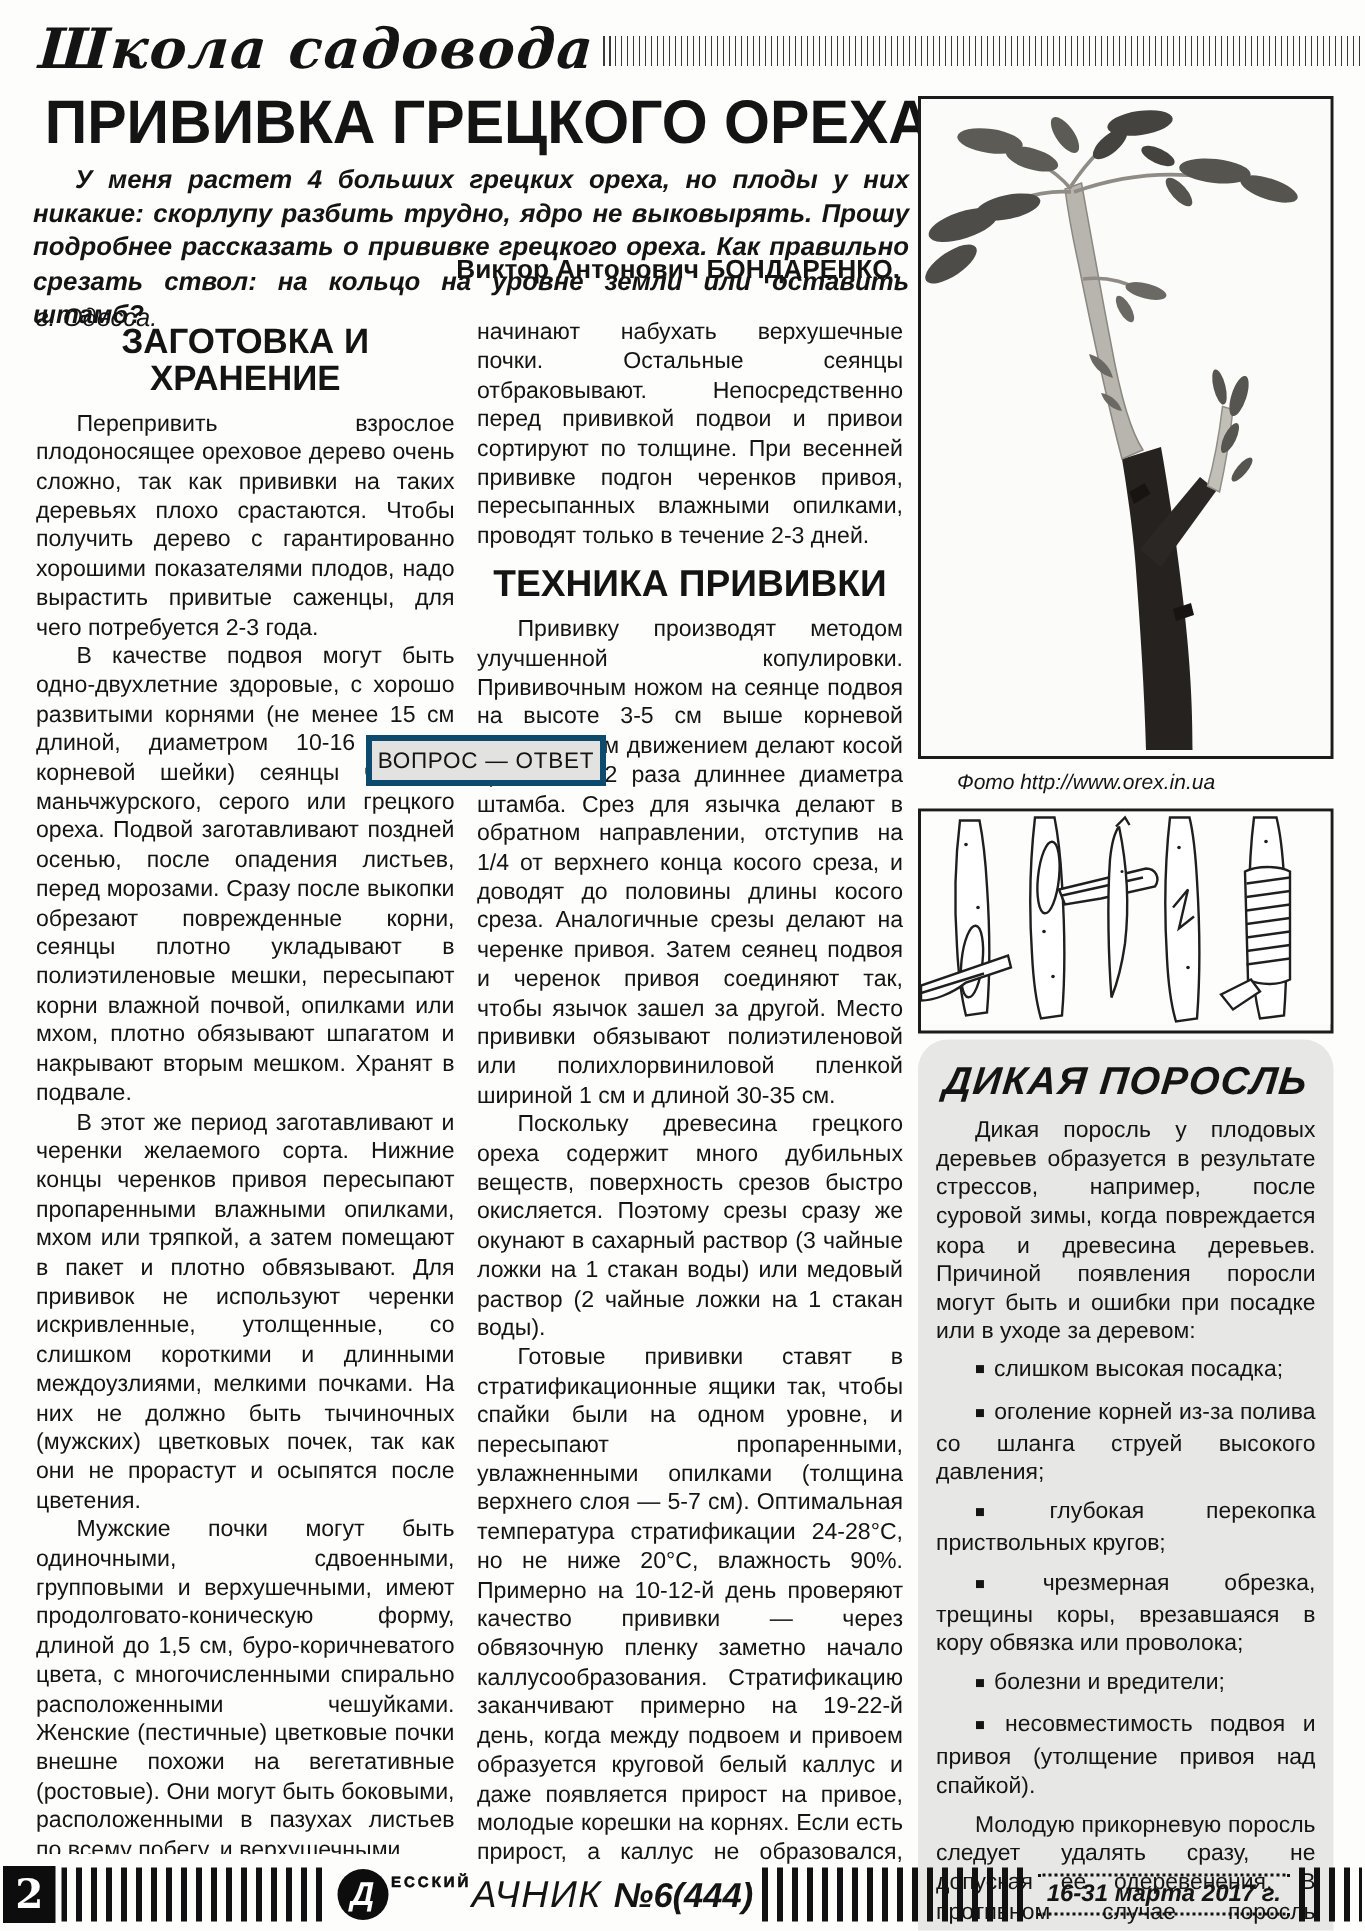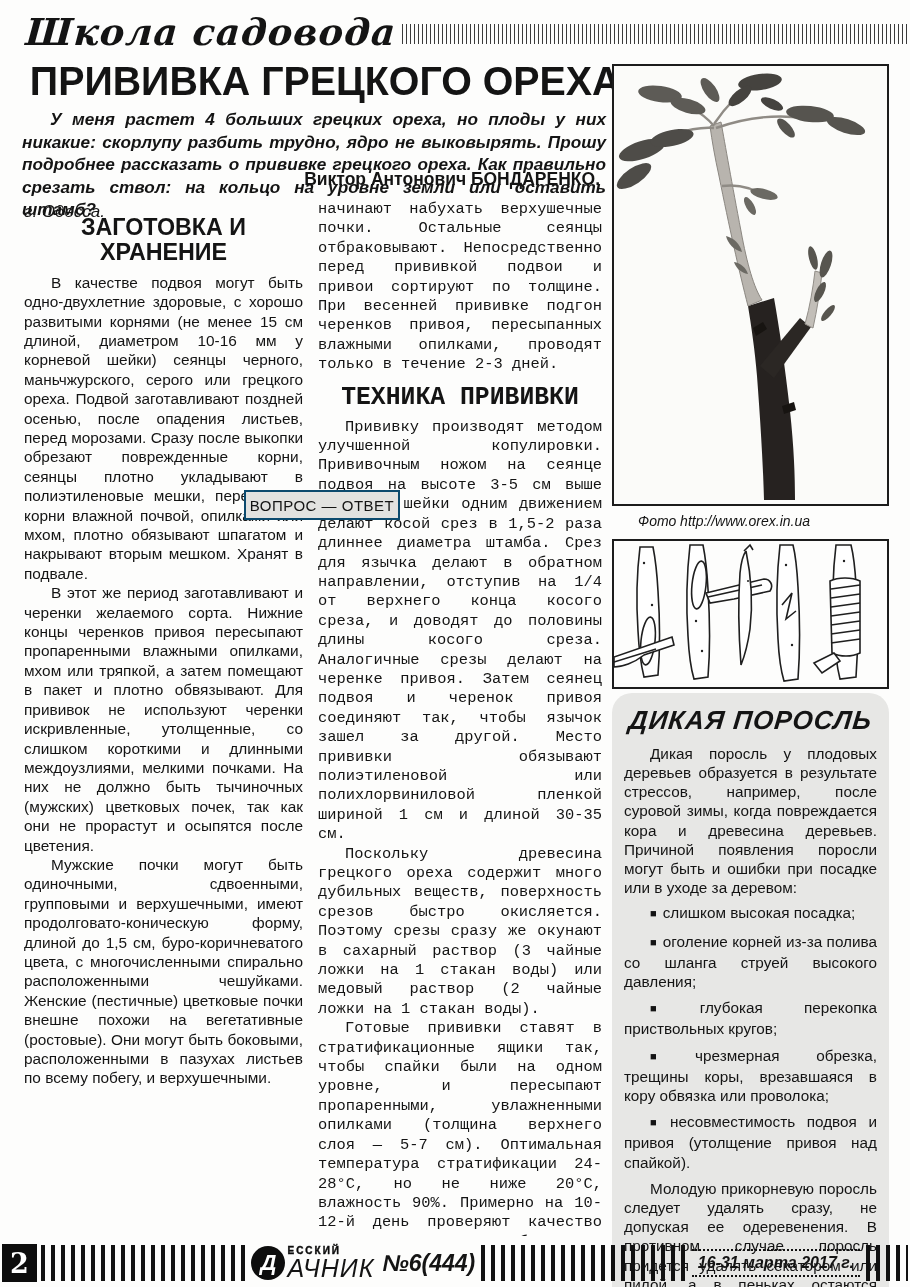--- a/index.html
+++ b/index.html
@@ -38,25 +38,25 @@
   
   .col{position:absolute;font-size:15.4px;line-height:19.4px;text-align:justify;overflow:hidden;}
   .col p{margin:0;text-indent:27px;}
   .col p.noindent{text-indent:0;}
   .col h2{
     margin:9px 0 7px;text-align:center;text-indent:0;
     font-size:23.5px;line-height:1.08;font-weight:800;transform:scaleX(.99);
   }
   .col h2.big{font-size:25px;}
   #col-left{left:24px;top:206px;width:279px;height:1030px;}
-  #col-mid{left:318px;top:200px;width:284px;height:1036px;font-family:Liberation Mono, monospace;}
+  #col-mid{left:318px;top:212px;width:284px;height:1036px;}
   
   .qa-badge{
     position:absolute;left:244px;top:490px;width:152px;height:26px;z-index:5;
-    background:#e2e2e0;border:2px solid #0c4a6e;
+    background:#e2e2e0;border:4px solid #0c4a6e;
     display:flex;align-items:center;justify-content:center;
     font-size:15px;letter-spacing:.5px;white-space:nowrap;
   }
   
   .rail{position:absolute;left:612px;top:64px;width:277px;}
   .frame{border:2px solid #1c1c1c;background:#fbfbfa;}
   .photo{height:438px;overflow:hidden;}
   .caption{
     font-style:italic;font-size:14px;line-height:1.2;margin:7px 0 9px;
     text-indent:26px;
@@ -90,21 +90,21 @@
   }
   .bars{height:36px;background:repeating-linear-gradient(90deg,#111 0 4px,transparent 4px 10px);}
   .bars.grow{flex:1;}
   .bars.tail{width:42px;flex:0 0 auto;}
   .logo{display:flex;align-items:center;flex:0 0 auto;margin:0 2px;}
   .emblem{
     width:34px;height:34px;border-radius:50%;background:#0d0d0d;color:#fff;
     display:flex;align-items:center;justify-content:center;
     font-weight:800;font-size:22px;font-style:italic;
   }
-  .logo-stack{display:flex;flex-direction:column;line-height:1;margin-left:2px;}
+  .logo-stack{display:flex;flex-direction:row;line-height:1;margin-left:2px;}
   .logo-small{font-size:10px;font-weight:800;letter-spacing:2px;color:#0d0d0d;-webkit-text-stroke:.4px #0d0d0d;}
   .logo-main{font-size:25px;font-weight:400;font-style:italic;letter-spacing:1px;}
   .issue{font-size:23px;font-weight:800;font-style:italic;flex:0 0 auto;white-space:nowrap;margin:0 2px;}
   .datebox{
     flex:0 0 auto;font-size:16px;font-weight:bold;font-style:italic;white-space:nowrap;
     border-top:2px dotted #111;border-bottom:2px dotted #111;padding:3px 6px;margin:0 2px;
   }
   svg{display:block;}
 </style>
 </head>
@@ -117,20 +117,21 @@
 
 <div class="title">ПРИВИВКА ГРЕЦКОГО ОРЕХА</div>
 <div class="question">У меня растет 4 больших грецких ореха, но плоды у них никакие: скорлупу разбить трудно, ядро не выковырять. Прошу подробнее рассказать о прививке грецкого ореха. Как правильно срезать ствол: на кольцо на уровне земли или оставить штамб?</div>
 <div class="q-author">Виктор Антонович БОНДАРЕНКО.</div>
 <div class="q-city">г. Одесса.</div>
 
 <div class="qa-badge">ВОПРОС — ОТВЕТ</div>
 
 <div class="col" id="col-left">
   <h2>ЗАГОТОВКА И ХРАНЕНИЕ</h2>
+  <p>Перепривить взрослое плодоносящее ореховое дерево очень сложно, так как прививки на таких деревьях плохо срастаются. Чтобы получить дерево с гарантированно хорошими показателями плодов, надо вырастить привитые саженцы, для чего потребуется 2-3 года.</p>
   <p>В качестве подвоя могут быть одно-двухлетние здоровые, с хорошо развитыми корнями (не менее 15 см длиной, диаметром 10-16 мм у корневой шейки) сеянцы черного, маньчжурского, серого или грецкого ореха. Подвой заготавливают поздней осенью, после опадения листьев, перед морозами. Сразу после выкопки обрезают поврежденные корни, сеянцы плотно укладывают в полиэтиленовые мешки, пересыпают корни влажной почвой, опилками или мхом, плотно обязывают шпагатом и накрывают вторым мешком. Хранят в подвале.</p>
   <p>В этот же период заготавливают и черенки желаемого сорта. Нижние концы черенков привоя пересыпают пропаренными влажными опилками, мхом или тряпкой, а затем помещают в пакет и плотно обвязывают. Для прививок не используют черенки искривленные, утолщенные, со слишком короткими и длинными междоузлиями, мелкими почками. На них не должно быть тычиночных (мужских) цветковых почек, так как они не прорастут и осыпятся после цветения.</p>
   <p>Мужские почки могут быть одиночными, сдвоенными, групповыми и верхушечными, имеют продолговато-коническую форму, длиной до 1,5 см, буро-коричневатого цвета, с многочисленными спирально расположенными чешуйками. Женские (пестичные) цветковые почки внешне похожи на вегетативные (ростовые). Они могут быть боковыми, расположенными в пазухах листьев по всему побегу, и верхушечными.</p>
 
 </div>
 
 <div class="col" id="col-mid">
   <p class="noindent">начинают набухать верхушечные почки. Остальные сеянцы отбраковывают. Непосредственно перед прививкой подвои и привои сортируют по толщине. При весенней прививке подгон черенков привоя, пересыпанных влажными опилками, проводят только в течение 2-3 дней.</p>
   <h2 class="big">ТЕХНИКА ПРИВИВКИ</h2>
   <p>Прививку производят методом улучшенной копулировки. Прививочным ножом на сеянце подвоя на высоте 3-5 см выше корневой шейки одним движением делают косой срез в 1,5-2 раза длиннее диаметра штамба. Срез для язычка делают в обратном направлении, отступив на 1/4 от верхнего конца косого среза, и доводят до половины длины косого среза. Аналогичные срезы делают на черенке привоя. Затем сеянец подвоя и черенок привоя соединяют так, чтобы язычок зашел за другой. Место прививки обязывают полиэтиленовой или полихлорвиниловой пленкой шириной 1 см и длиной 30-35 см.</p>
@@ -247,20 +248,21 @@
   </div>
 
   <div class="wildbox">
     <div class="wtitle">ДИКАЯ ПОРОСЛЬ</div>
     <p>Дикая поросль у плодовых деревьев образуется в результате стрессов, например, после суровой зимы, когда повреждается кора и древесина деревьев. Причиной появления поросли могут быть и ошибки при посадке или в уходе за деревом:</p>
     <div class="bullets">
       <div class="bullet-item"><span class="sq">■</span><span>слишком высокая посадка;</span></div>
       <div class="bullet-item"><span class="sq">■</span><span>оголение корней из-за полива со шланга струей высокого давления;</span></div>
       <div class="bullet-item"><span class="sq">■</span><span>глубокая перекопка приствольных кругов;</span></div>
       <div class="bullet-item"><span class="sq">■</span><span>чрезмерная обрезка, трещины коры, врезавшаяся в кору обвязка или проволока;</span></div>
+      <div class="bullet-item"><span class="sq">■</span><span>болезни и вредители;</span></div>
       <div class="bullet-item"><span class="sq">■</span><span>несовместимость подвоя и привоя (утолщение привоя над спайкой).</span></div>
     </div>
     <p>Молодую прикорневую поросль следует удалять сразу, не допуская ее одеревенения. В противном случае поросль придется удалять секатором или пилой, а в пеньках остаются «спящие» почки, которые после обрезки поросли опять быстро трогаются в рост.</p>
   </div>
 
 </div>
 
 <div class="footer">
   <div class="pgnum">2</div>
   <div class="bars grow"></div>

